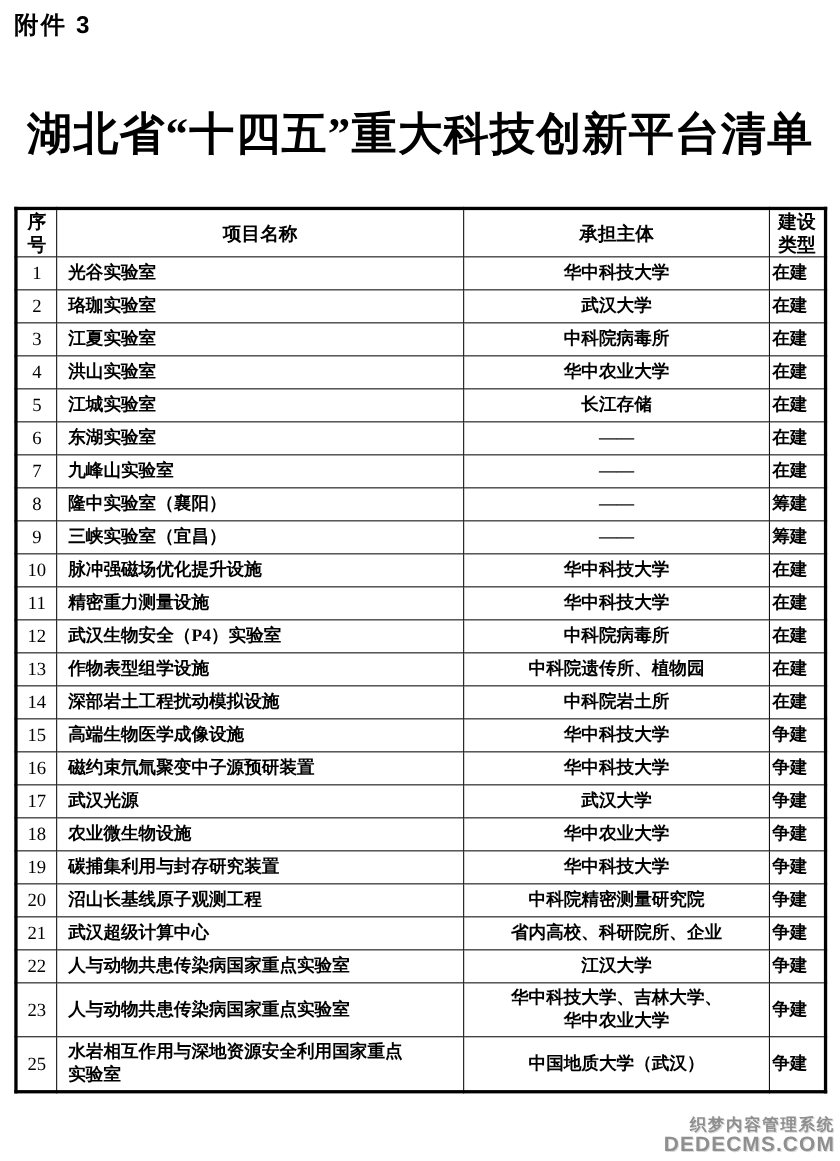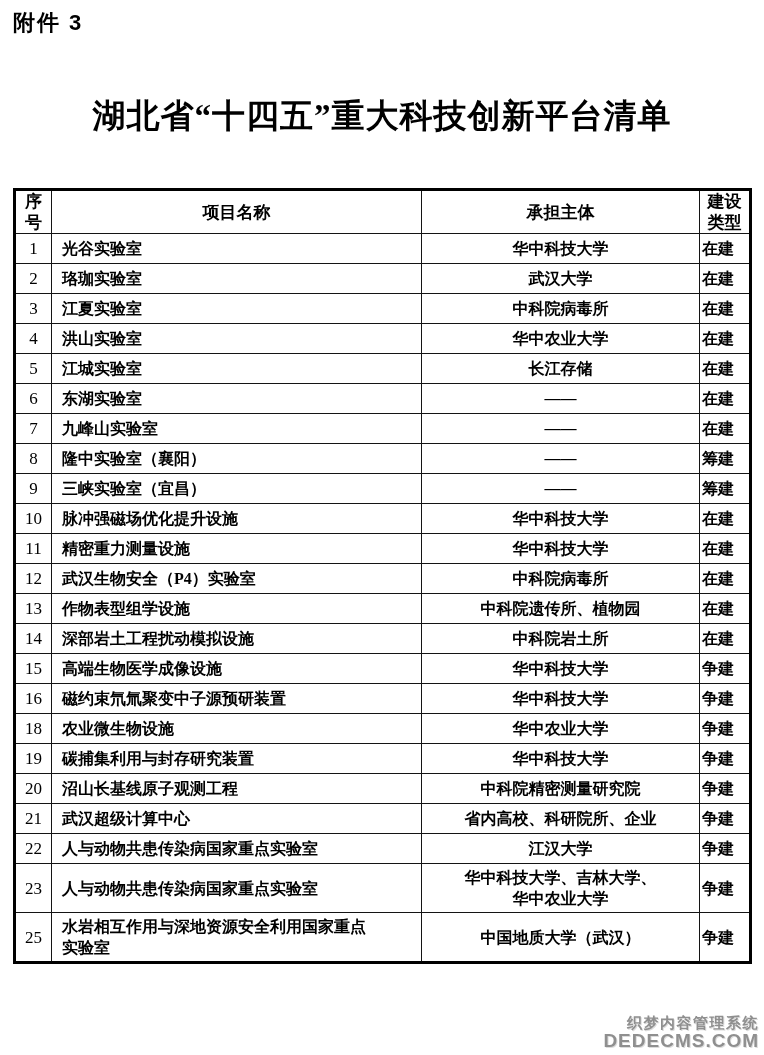--- a/index.html
+++ b/index.html
@@ -9,21 +9,21 @@
     font-family:"Liberation Serif", serif; color:#000;
   }
   .attachment-label {
     position:absolute; left:13px; top:8px;
     font-size:22px; font-weight:bold;
     font-family:"Liberation Sans", sans-serif;
     letter-spacing:2px;
   }
   .page-title {
     position:absolute; left:0; top:94px; width:100%;
-    text-align:center; font-size:33px; font-weight:bold;
+    text-align:center; font-size:41px; font-weight:bold;
     font-family:"Liberation Serif", serif; letter-spacing:1px;
   }
   table.platforms {
     position:absolute; left:13px; top:188px; width:736px;
     border-collapse:collapse; table-layout:fixed;
     border:3px solid #000;
   }
   th, td { border:1.6px solid #141414; }
   thead th {
     height:44px; vertical-align:middle; text-align:center;
@@ -162,20 +162,26 @@
         <td class="td-entity">华中科技大学</td>
         <td class="td-type">争建</td>
       </tr>
       <tr>
         <td class="td-index">16</td>
         <td class="td-name">磁约束氘氚聚变中子源预研装置</td>
         <td class="td-entity">华中科技大学</td>
         <td class="td-type">争建</td>
       </tr>
       <tr>
+        <td class="td-index">17</td>
+        <td class="td-name">武汉光源</td>
+        <td class="td-entity">武汉大学</td>
+        <td class="td-type">争建</td>
+      </tr>
+      <tr>
         <td class="td-index">18</td>
         <td class="td-name">农业微生物设施</td>
         <td class="td-entity">华中农业大学</td>
         <td class="td-type">争建</td>
       </tr>
       <tr>
         <td class="td-index">19</td>
         <td class="td-name">碳捕集利用与封存研究装置</td>
         <td class="td-entity">华中科技大学</td>
         <td class="td-type">争建</td>

